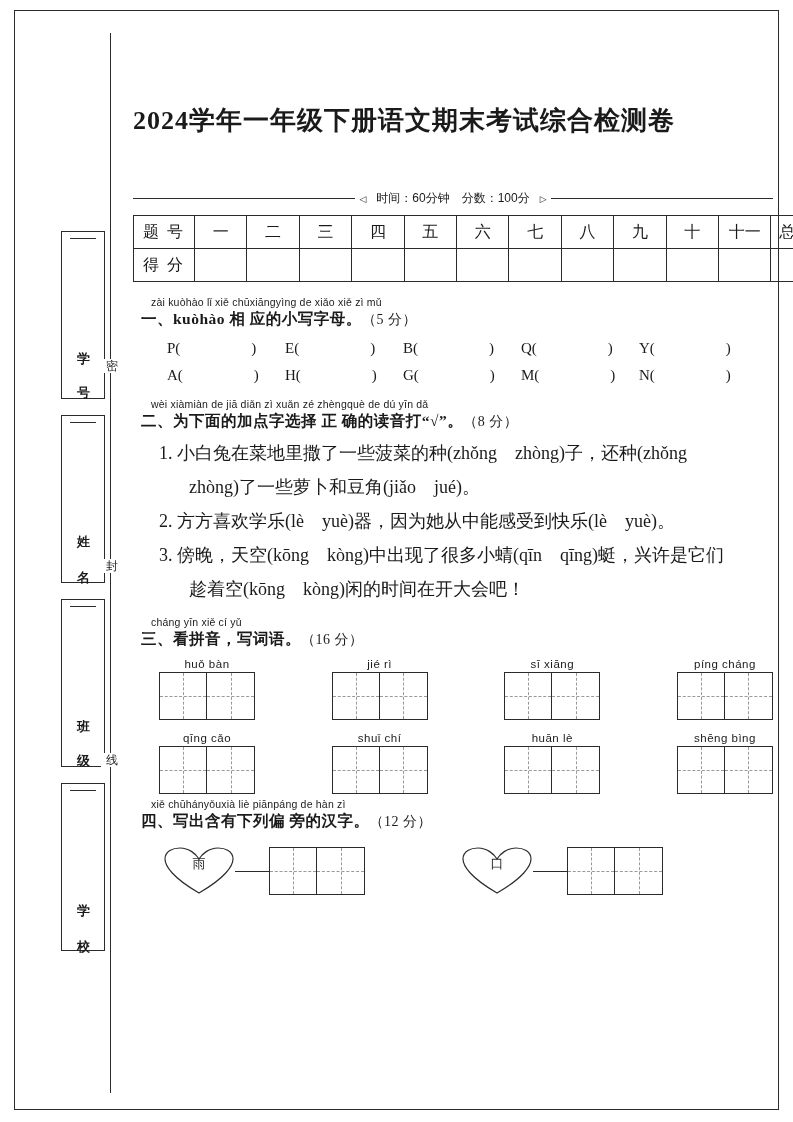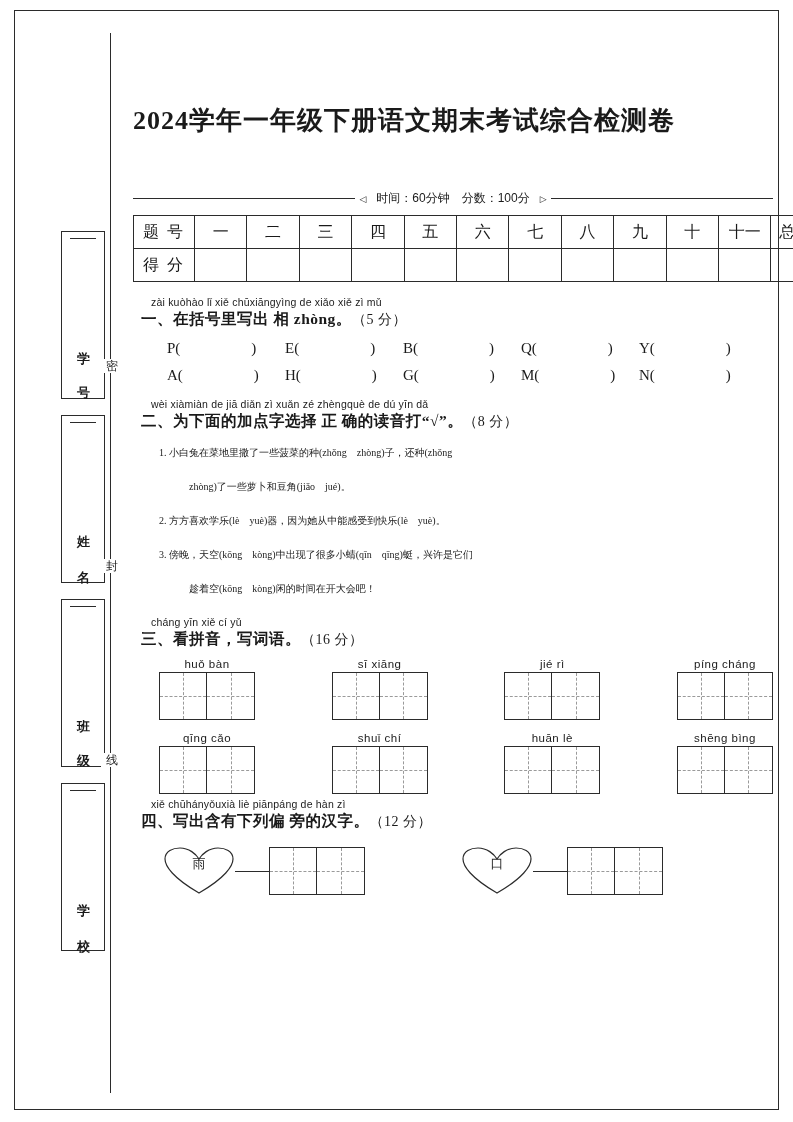--- a/index.html
+++ b/index.html
@@ -140,21 +140,21 @@
     font-size:15px;
     font-family:"Liberation Serif", serif;
   }
   .letters-row .cell{
     width:118px;
     white-space:nowrap;
   }
   .letters-row .cell .paren{letter-spacing:14px;}
 
   .body-line{
-    font-size:10px;
+    font-size:18px;
     line-height:26px;
     margin:8px 0 0 26px;
     font-family:"Liberation Serif", serif;
   }
   .body-line.indent{margin-left:56px;}
 
   
   .grid-row{
     display:flex;
     margin-left:26px;
@@ -287,21 +287,21 @@
         <td></td>
         <td></td>
         <td></td>
         <td></td>
       </tr>
     </tbody>
       </table>
 
     <div class="pinyin-line">zài kuòhào  lǐ  xiě chūxiāngyìng de xiǎo xiě  zì  mǔ</div>
     <div class="q-title">
-      <span>一、在括号里写出 相 zhòng。</span><span class="pts">（5 分）</span>
+      <span>一、kuòhào 相 应的小写字母。</span><span class="pts">（5 分）</span>
     </div>
     <div class="letters-row">
       <div class="cell"><span>P(</span><span class="paren">&nbsp;&nbsp;&nbsp;&nbsp;</span>)</div>
       <div class="cell"><span>E(</span><span class="paren">&nbsp;&nbsp;&nbsp;&nbsp;</span>)</div>
       <div class="cell"><span>B(</span><span class="paren">&nbsp;&nbsp;&nbsp;&nbsp;</span>)</div>
       <div class="cell"><span>Q(</span><span class="paren">&nbsp;&nbsp;&nbsp;&nbsp;</span>)</div>
       <div class="cell"><span>Y(</span><span class="paren">&nbsp;&nbsp;&nbsp;&nbsp;</span>)</div>
     </div>
     <div class="letters-row">
       <div class="cell"><span>A(</span><span class="paren">&nbsp;&nbsp;&nbsp;&nbsp;</span>)</div>
@@ -328,28 +328,28 @@
 
     <div class="grid-row" style="margin-top:8px;">
       <div class="grid-item">
         <div class="grid-pinyin">huǒ  bàn</div>
         <div class="tzg">
             <div class="cellbox"></div>
             <div class="cellbox"></div>
           </div>
       </div>
       <div class="grid-item">
+        <div class="grid-pinyin">jié  rì</div>
+        <div class="tzg">
+            <div class="cellbox"></div>
+            <div class="cellbox"></div>
+          </div>
+      </div>
+      <div class="grid-item">
         <div class="grid-pinyin">sī  xiāng</div>
-        <div class="tzg">
-            <div class="cellbox"></div>
-            <div class="cellbox"></div>
-          </div>
-      </div>
-      <div class="grid-item">
-        <div class="grid-pinyin">jié  rì</div>
         <div class="tzg">
             <div class="cellbox"></div>
             <div class="cellbox"></div>
           </div>
       </div>
       <div class="grid-item" style="margin-right:0;">
         <div class="grid-pinyin">píng  cháng</div>
         <div class="tzg">
             <div class="cellbox"></div>
             <div class="cellbox"></div>

